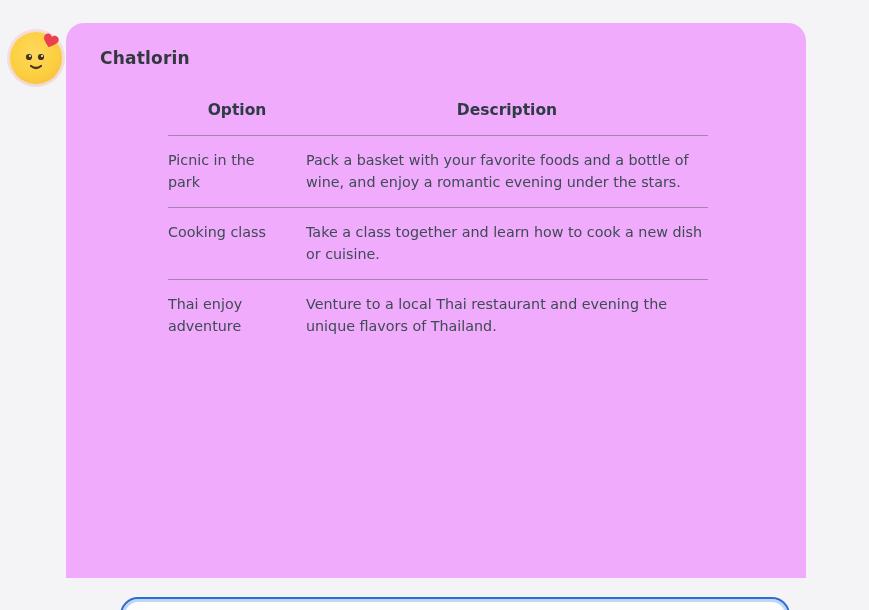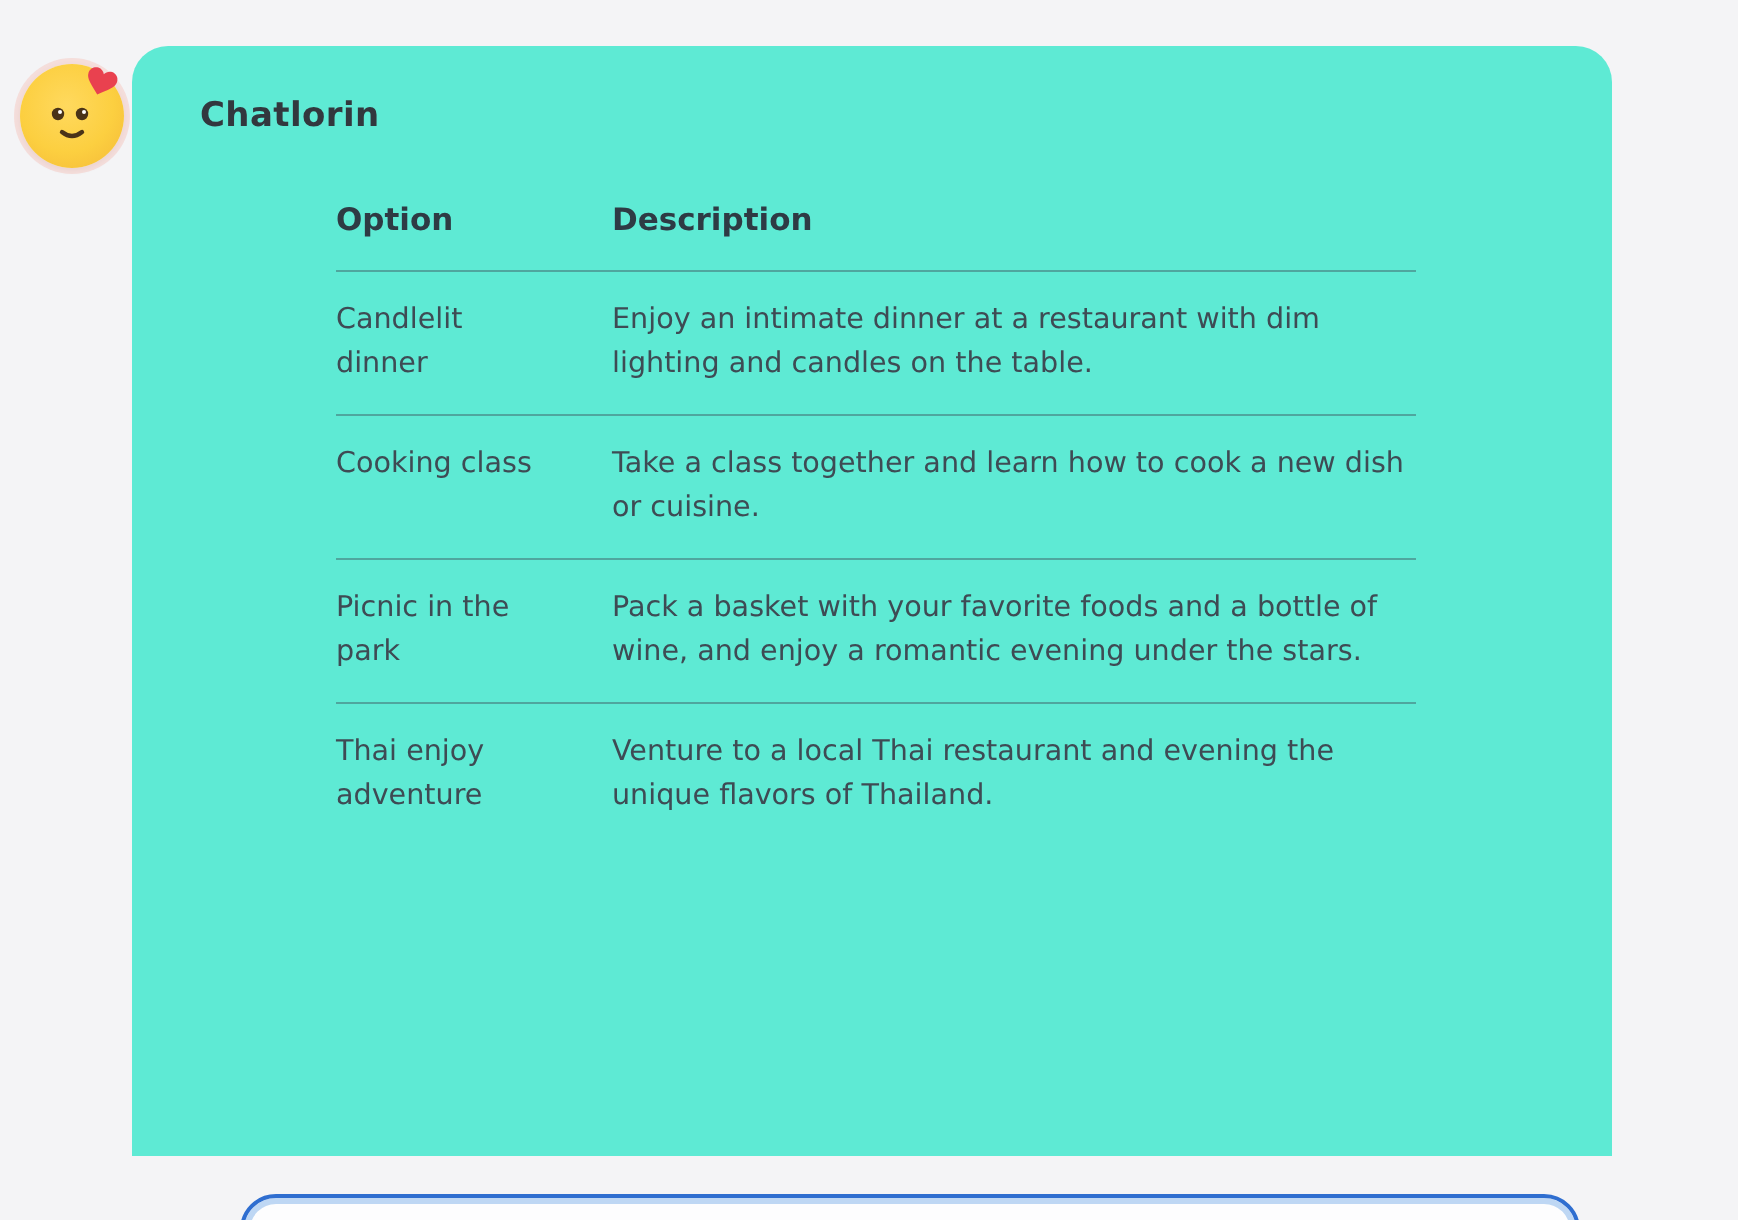--- a/index.html
+++ b/index.html
@@ -17,40 +17,40 @@
     width: 52px; height: 52px; border-radius: 50%;
     background: radial-gradient(circle at 45% 40%, #ffd95e 0%, #fccf40 55%, #f4b837 100%);
     box-shadow: 0 0 0 3px rgba(246,180,170,0.35), 0 1px 3px rgba(0,0,0,0.08);
   }
   .avatar svg { position: absolute; inset: 0; overflow: visible; }
 
   
   .bubble {
     position: absolute; left: 66px; top: 23px;
     width: 740px; height: 555px;
-    background: #5eead4;
+    background: #f0abfc;
     border-radius: 18px 18px 0 0;
     overflow: hidden;
     padding: 25px 34px 0 34px;
   }
   .bot-name {
     font-size: 17px; font-weight: 700; color: #32383e;
     letter-spacing: 0.2px;
   }
   .msg-text {
     margin-top: 11px;
     font-size: 15.5px; color: #4b535a;
     letter-spacing: 0.1px;
   }
 
   
   .tbl-wrap { margin: 33px 0 0 68px; width: 540px; }
   table { border-collapse: collapse; width: 540px; table-layout: fixed; }
   th {
-    text-align: left; vertical-align: top;
+    text-align: center; vertical-align: top;
     font-size: 15.5px; font-weight: 700; color: #2e3b44;
     padding: 0 0 16px 0;
     border-bottom: 1px solid rgba(62,84,94,0.45);
   }
   th.col-opt { width: 138px; }
   td {
     vertical-align: top;
     font-size: 14.3px; line-height: 22px; color: #3e4b54;
     padding: 13px 0 14px 0;
     border-bottom: 1px solid rgba(62,84,94,0.45);
@@ -101,30 +101,26 @@
     <div class="tbl-wrap">
       <table>
         <thead>
           <tr>
             <th class="col-opt">Option</th>
             <th>Description</th>
           </tr>
         </thead>
         <tbody>
             <tr class="row">
-    <td class="opt">Candlelit dinner</td>
-    <td class="desc">Enjoy an intimate dinner at a restaurant with dim lighting and candles on the table.</td>
+    <td class="opt">Picnic in the park</td>
+    <td class="desc">Pack a basket with your favorite foods and a bottle of wine, and enjoy a romantic evening under the stars.</td>
   </tr>
             <tr class="row">
     <td class="opt">Cooking class</td>
     <td class="desc">Take a class together and learn how to cook a new dish or cuisine.</td>
-  </tr>
-            <tr class="row">
-    <td class="opt">Picnic in the park</td>
-    <td class="desc">Pack a basket with your favorite foods and a bottle of wine, and enjoy a romantic evening under the stars.</td>
   </tr>
             <tr class="row">
     <td class="opt">Thai enjoy adventure</td>
     <td class="desc">Venture to a local Thai restaurant and evening the unique flavors of Thailand.</td>
   </tr>
           </tbody>
       </table>
     </div>
   </div>
 

